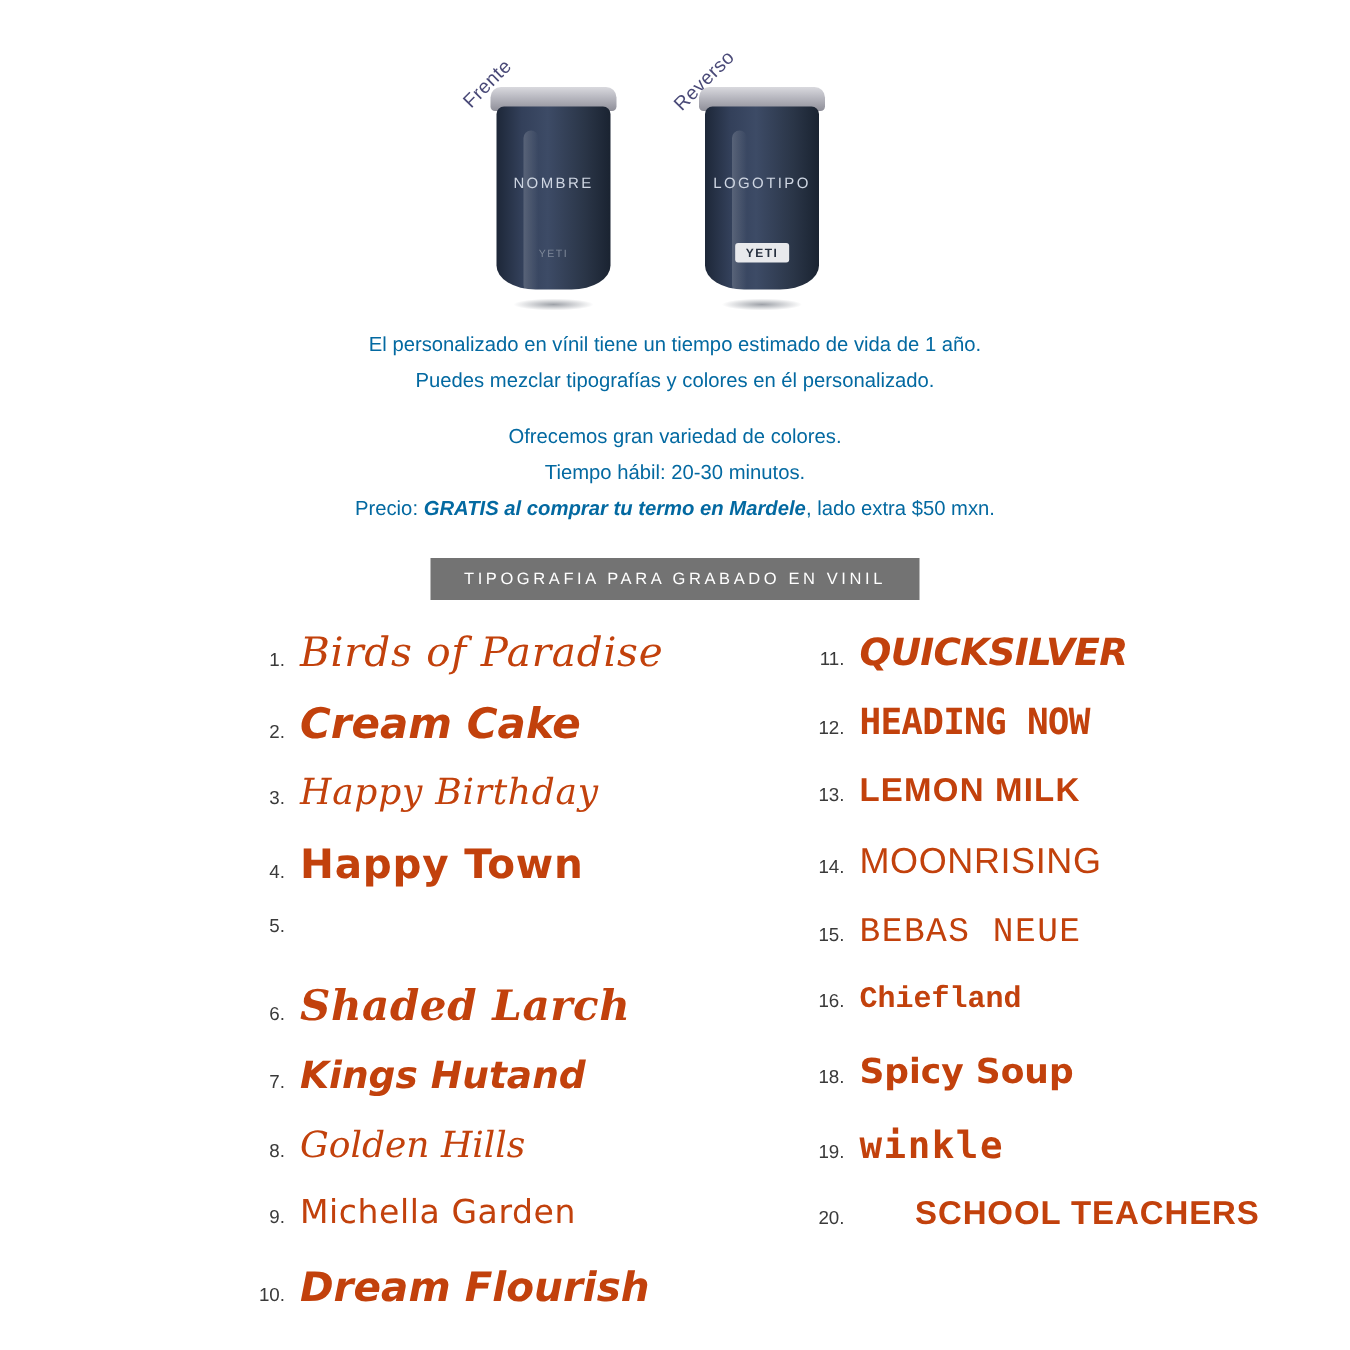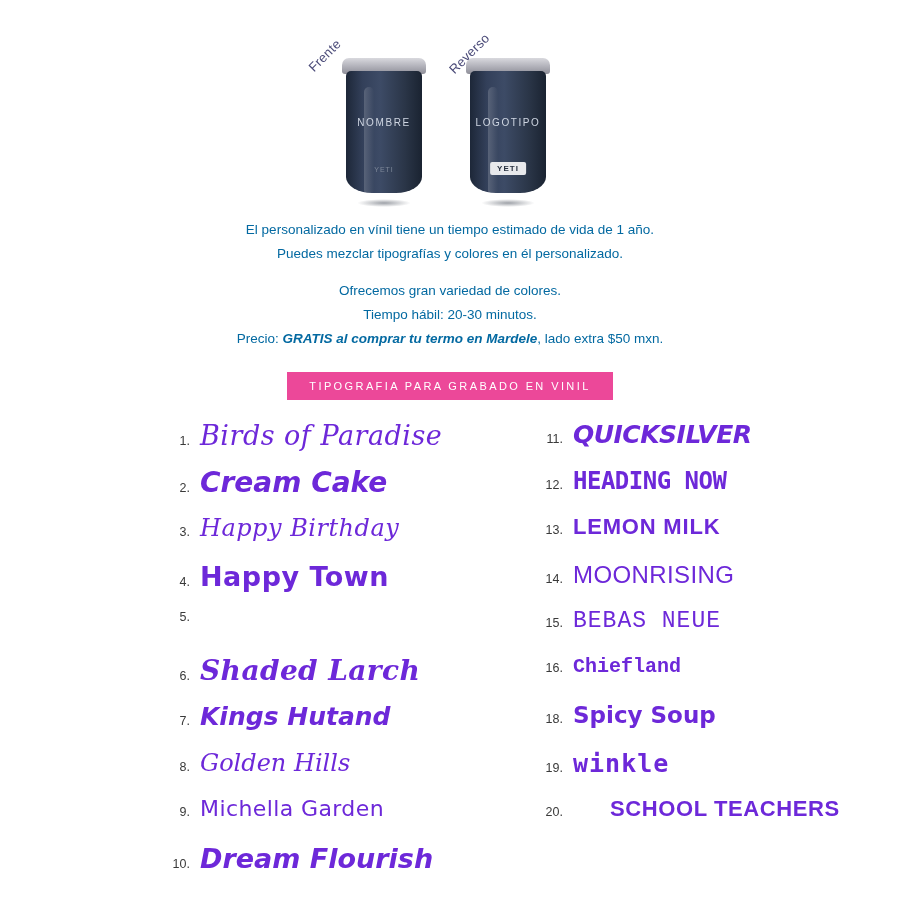--- a/index.html
+++ b/index.html
@@ -102,21 +102,21 @@
   .tumbler .base {
     position: absolute;
     bottom: -4px;
     left: 50%;
     transform: translateX(-50%);
     width: 54px;
     height: 8px;
     background: radial-gradient(ellipse at center, rgba(40,48,62,0.45), rgba(255,255,255,0) 70%);
     border-radius: 50%;
   }
-  #tumbler-front { left: 342px; width: 84px; height: 145px; }
+  #tumbler-front { left: 327px; width: 84px; height: 145px; }
   #tumbler-back  { left: 466px; width: 84px; height: 145px; }
 
   
   .info {
     text-align: center;
     font-size: 13.5px;
     color: #0369a1;
     line-height: 1.75;
     margin-top: 8px;
   }
@@ -126,21 +126,21 @@
     font-style: italic;
   }
 
   
   .banner-wrap {
     text-align: center;
     margin-top: 22px;
   }
   .banner {
     display: inline-block;
-    background: #ec4899;
+    background: #737373;
     color: #ffffff;
     font-size: 11px;
     letter-spacing: 2.4px;
     padding: 8px 22px;
   }
 
   
   .lists {
     display: flex;
     margin-top: 22px;
@@ -160,21 +160,21 @@
   }
   .num {
     font-size: 12.5px;
     color: #3a3a3a;
     width: 30px;
     text-align: right;
     margin-right: 10px;
     flex: none;
   }
   .sample {
-    color: #6d28d9;
+    color: #c2410c;
     white-space: nowrap;
     line-height: 1;
   }
 
   
   .s1  { font-family: "DejaVu Serif", serif; font-style: italic; font-size: 27px; letter-spacing: 0.5px; }
   .s2  { font-family: "DejaVu Sans", sans-serif; font-weight: bold; font-style: italic; font-size: 28px; text-align: center; }
   .s3  { font-family: "DejaVu Serif", serif; font-style: italic; font-size: 24px; letter-spacing: 0.5px; }
   .s4  { font-family: "DejaVu Sans", sans-serif; font-weight: bold; font-size: 27px; letter-spacing: 0.5px; }
   .s5  { font-family: "DejaVu Serif", serif; font-style: italic; font-size: 21px; letter-spacing: 0.4px; }

